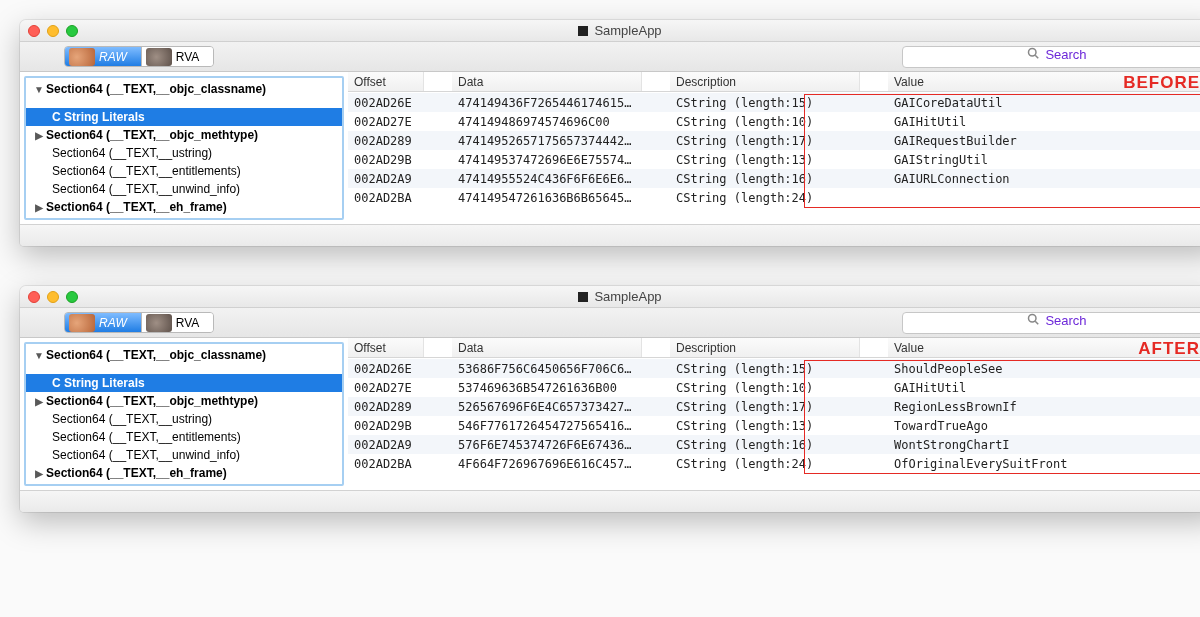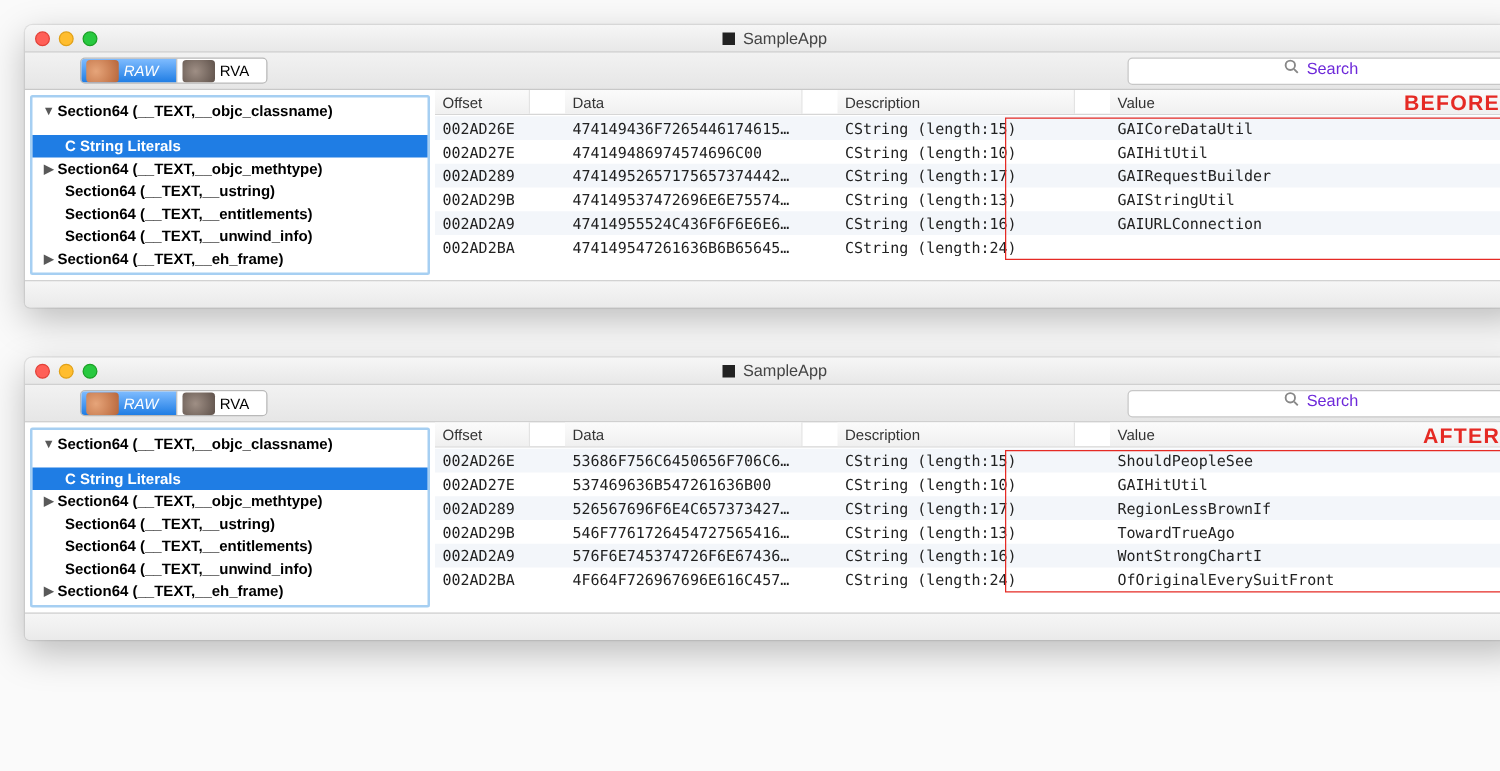--- a/index.html
+++ b/index.html
@@ -115,21 +115,21 @@
   }
   .tree-row.sel {
     background: #1f7de4;
     color: #fff;
     margin-top: 10px;
   }
   .tree-row .disclosure {
     width: 10px; text-align: center; margin-right: 2px;
     font-size: 10px; color: #595959;
   }
-  .tree-row.child { padding-left: 26px; font-weight: 700; }
+  .tree-row.child { padding-left: 26px; font-weight: 400; }
   .tree-row.grand { padding-left: 26px; }
   .tree-row .lbl { }
 
   .table-wrap {
     flex: 1;
     display: flex; flex-direction: column;
     position: relative;
   }
   .thead, .trow {
     display: grid;

